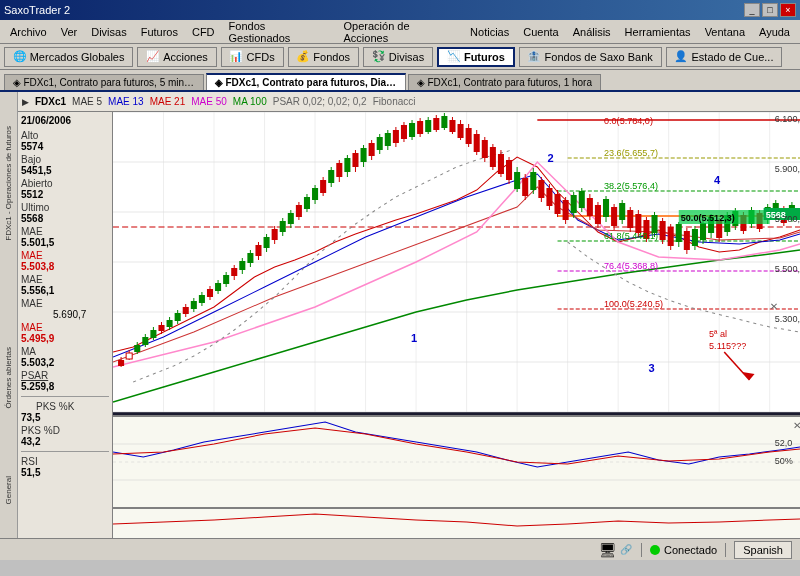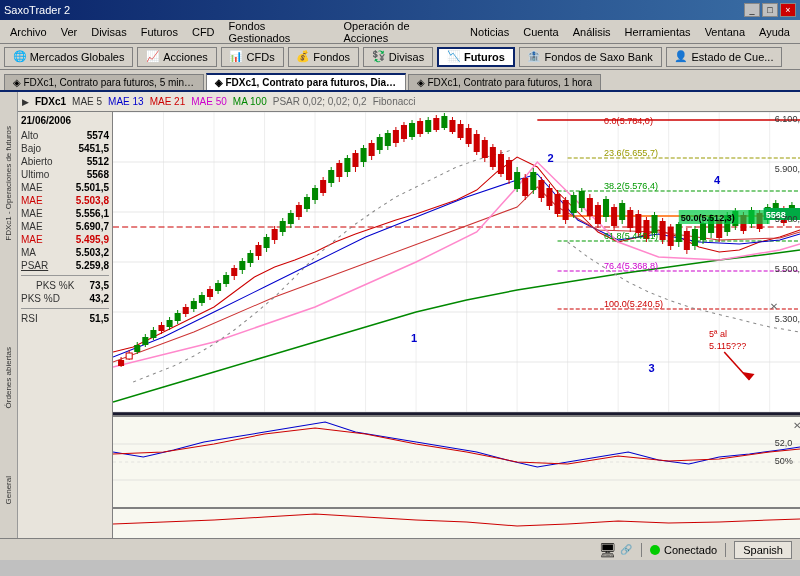--- a/index.html
+++ b/index.html
@@ -25,21 +25,21 @@
     .tab.active { background: #ffffff; font-weight: bold; border-top: 2px solid #0a246a; }
 
     
     #main { display: flex; height: calc(576px - 20px - 20px - 26px - 22px - 22px); }
     
     
     #indicator-bar { background: #e8e4dc; height: 20px; display: flex; align-items: center; padding: 0 6px; gap: 8px; font-size: 10px; border-bottom: 1px solid #808080; flex-wrap: nowrap; overflow: hidden; }
 
     
     #data-panel { width: 80px; background: #e8e4dc; border-right: 1px solid #808080; font-size: 10px; padding: 4px; }
-    .data-row { display: flex; justify-content: space-between; padding: 1px 0; }
+    .data-row { display: flex; justify-content: space-between; padding: 1px 0; flex-direction: column; }
 
     
     #statusbar { background: #d4d0c8; height: 22px; display: flex; align-items: center; justify-content: flex-end; border-top: 1px solid #808080; padding: 0 8px; gap: 8px; font-size: 11px; }
     .status-item { display: flex; align-items: center; gap: 4px; }
     .status-led { width: 10px; height: 10px; border-radius: 50%; background: #00cc00; }
     .status-sep { width: 1px; height: 14px; background: #808080; }
     .status-lang { padding: 2px 8px; background: #e8e4dc; border: 1px solid #808080; }
     #chart-main { flex: 1; position: relative; overflow: hidden; }
 
     
@@ -174,21 +174,21 @@
         <div class="data-row">
           <span style="color:#cc0000;">MAE</span>
           <span style="font-weight:bold; color:#cc0000;">5.503,8</span>
         </div>
         <div class="data-row">
           <span style="color:#333;">MAE</span>
           <span style="font-weight:bold;">5.556,1</span>
         </div>
         <div class="data-row">
           <span style="color:#333;">MAE</span>
-          <span style="font-weight:bold;padding-left:32px;">5.690,7</span>
+          <span style="font-weight:normal;padding-left:32px;">5.690,7</span>
         </div>
         <div class="data-row">
           <span style="color:#cc0000;">MAE</span>
           <span style="font-weight:bold; color:#cc0000;">5.495,9</span>
         </div>
         <div class="data-row">
           <span style="color:#333;">MA</span>
           <span style="font-weight:bold;">5.503,2</span>
         </div>
         <div class="data-row">

